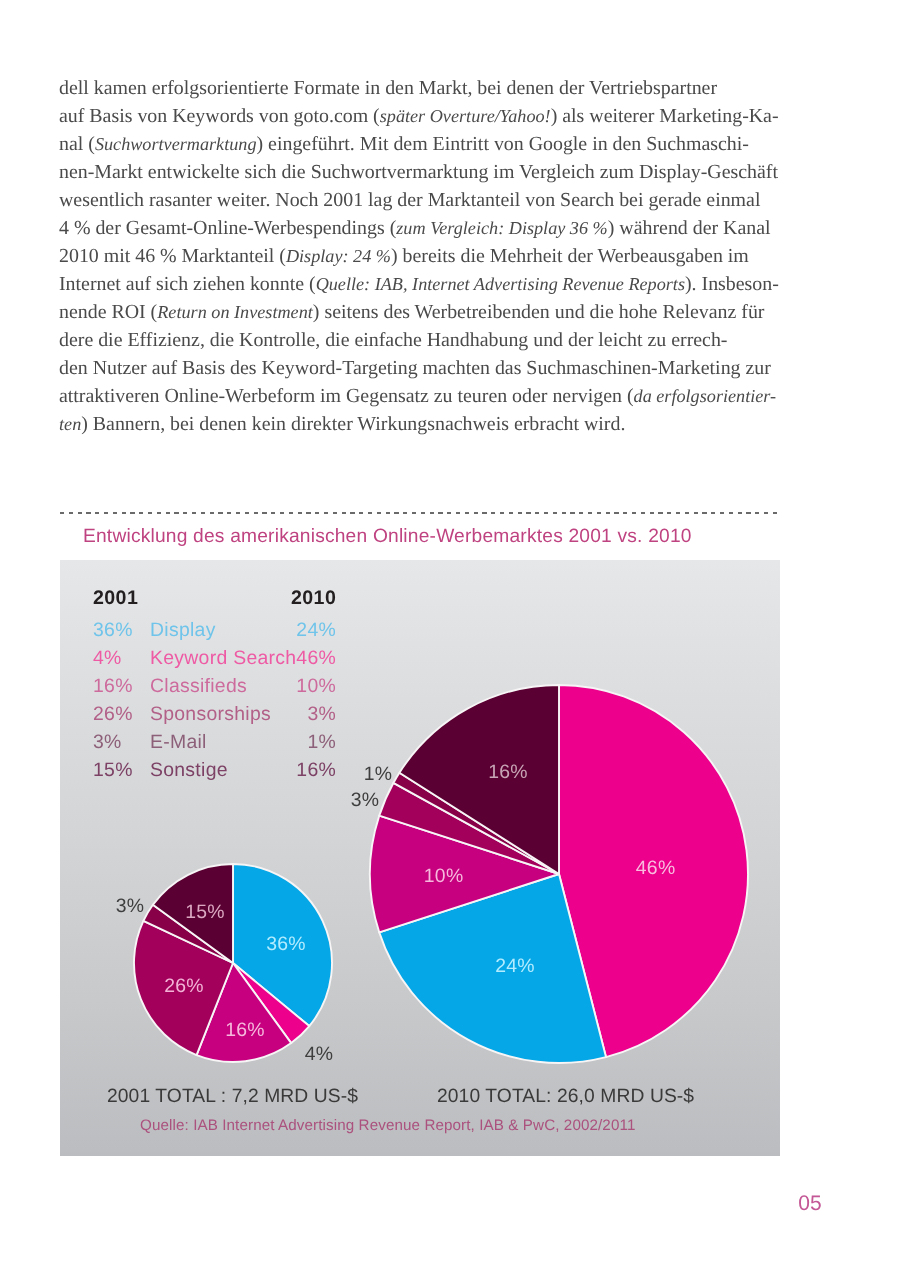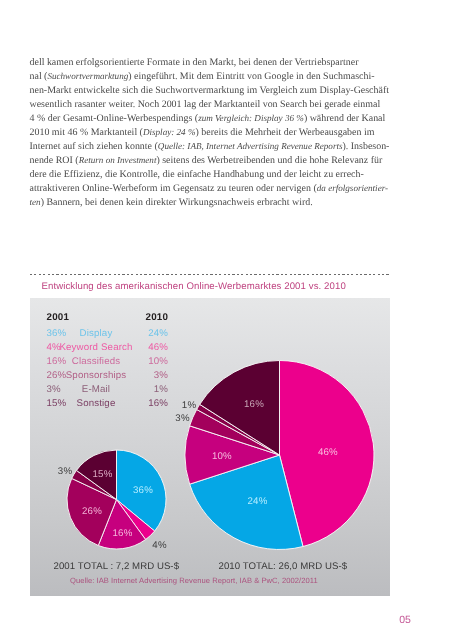--- a/index.html
+++ b/index.html
@@ -1,20 +1,20 @@
 <!DOCTYPE html>
 <html><head>
 <meta charset="utf-8">
 <style>
   html,body{margin:0;padding:0;}
   body{width:451px;height:640px;background:#ffffff;overflow:hidden;
        font-family:"Liberation Serif",serif;
        -webkit-font-smoothing:antialiased;
        text-rendering:geometricPrecision;}
-  .page{position:relative;width:451px;height:480px;margin-top:18px;}
+  .page{position:relative;width:451px;height:480px;}
 
   
   #copy{position:absolute;left:29.5px;top:39px;width:360px;}
   #copy .ln{height:14.03px;white-space:nowrap;
         font-family:"Liberation Serif",serif;font-size:9.95px;
         color:#4a4a4a;letter-spacing:0.0px;}
   #copy .ln i{font-style:italic;font-size:9.1px;letter-spacing:0.0px;}
 
   
   .rule{position:absolute;left:29.5px;width:361px;height:1.4px;
@@ -32,21 +32,21 @@
   
   .legend{position:absolute;left:0;top:0;width:200px;height:120px;
           font-family:"Liberation Sans",sans-serif;font-size:9.7px;}
   .legend .hdr span{position:absolute;font-weight:bold;color:#231f20;font-size:9.8px;
           letter-spacing:0.2px;}
   .legend .hdr .l{left:16.5px;top:14px;text-align:center;}
   .legend .hdr .r{left:115.5px;top:14px;}
   .legend .row{position:absolute;left:0;width:200px;height:10px;letter-spacing:0.15px;}
   .legend .row span{position:absolute;top:0;}
   .legend .row .l{left:16.5px;text-align:left;}
-  .legend .row .m{left:26px;width:80px;text-align:center;}
+  .legend .row .m{left:45px;width:80px;text-align:left;}
   .legend .row .r{left:108px;width:30px;text-align:right;}
 
   
   .total{position:absolute;font-family:"Liberation Sans",sans-serif;
          font-size:9.65px;color:#3a3a3a;white-space:nowrap;letter-spacing:0.05px;}
   .total-a{left:23.5px;top:263.3px;text-align:right;}
   .total-b{left:188.5px;top:263.3px;text-align:right;}
   .source{position:absolute;left:40px;width:360px;top:278.2px;
           font-family:"Liberation Sans",sans-serif;font-size:7.6px;color:#ab527e;
           letter-spacing:0.05px;}
@@ -59,28 +59,30 @@
   .pageno{position:absolute;left:390px;top:596px;width:30px;text-align:center;
           font-family:Liberation Sans, sans-serif;font-size:10.5px;color:#c45896;}
 </style>
 </head>
 <body>
 
 <div class="page">
 
   <div id="copy">
       <div class="ln"><span>dell kamen erfolgsorientierte Formate in den Markt, bei denen der Vertriebspartner</span></div>
+      <div class="ln"><span>auf Basis von Keywords von goto.com (</span><i>später Overture/Yahoo!</i><span>) als weiterer Marketing-Ka-</span></div>
       <div class="ln"><span>nal (</span><i>Suchwortvermarktung</i><span>) eingeführt. Mit dem Eintritt von Google in den Suchmaschi-</span></div>
       <div class="ln"><span>nen-Markt entwickelte sich die Suchwortvermarktung im Vergleich zum Display-Geschäft</span></div>
       <div class="ln"><span>wesentlich rasanter weiter. Noch 2001 lag der Marktanteil von Search bei gerade einmal</span></div>
       <div class="ln"><span>4 % der Gesamt-Online-Werbespendings (</span><i>zum Vergleich: Display 36 %</i><span>) während der Kanal</span></div>
       <div class="ln"><span>2010 mit 46 % Marktanteil (</span><i>Display: 24 %</i><span>) bereits die Mehrheit der Werbeausgaben im</span></div>
       <div class="ln"><span>Internet auf sich ziehen konnte (</span><i>Quelle: IAB, Internet Advertising Revenue Reports</i><span>). Insbeson-</span></div>
       <div class="ln"><span>nende ROI (</span><i>Return on Investment</i><span>) seitens des Werbetreibenden und die hohe Relevanz für</span></div>
       <div class="ln"><span>dere die Effizienz, die Kontrolle, die einfache Handhabung und der leicht zu errech-</span></div>
+      <div class="ln"><span>den Nutzer auf Basis des Keyword-Targeting machten das Suchmaschinen-Marketing zur</span></div>
       <div class="ln"><span>attraktiveren Online-Werbeform im Gegensatz zu teuren oder nervigen (</span><i>da erfolgsorientier-</i></div>
       <div class="ln"><i>ten</i><span>) Bannern, bei denen kein direkter Wirkungsnachweis erbracht wird.</span></div>
     </div>
 
   <div class="rule rule-top"></div>
 
   <div class="fig-title">Entwicklung des amerikanischen Online-Werbemarktes 2001 vs. 2010</div>
 
   <div class="panel">
 

